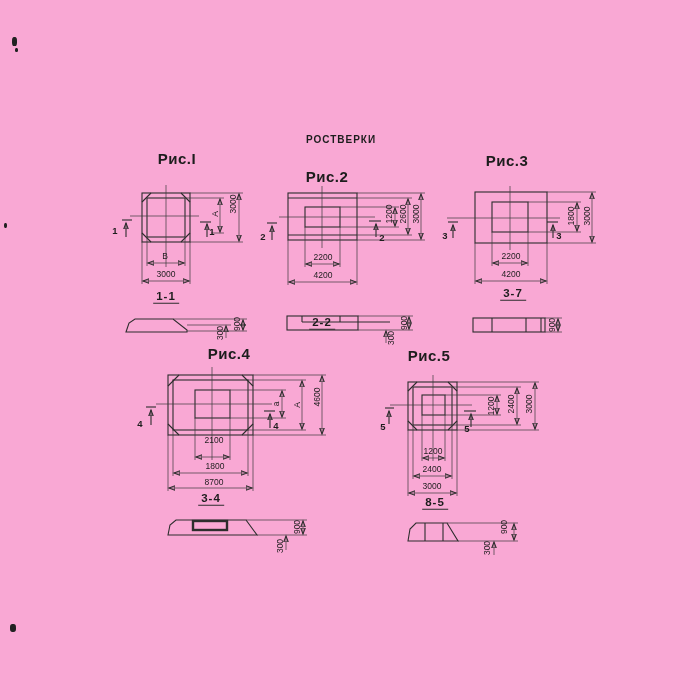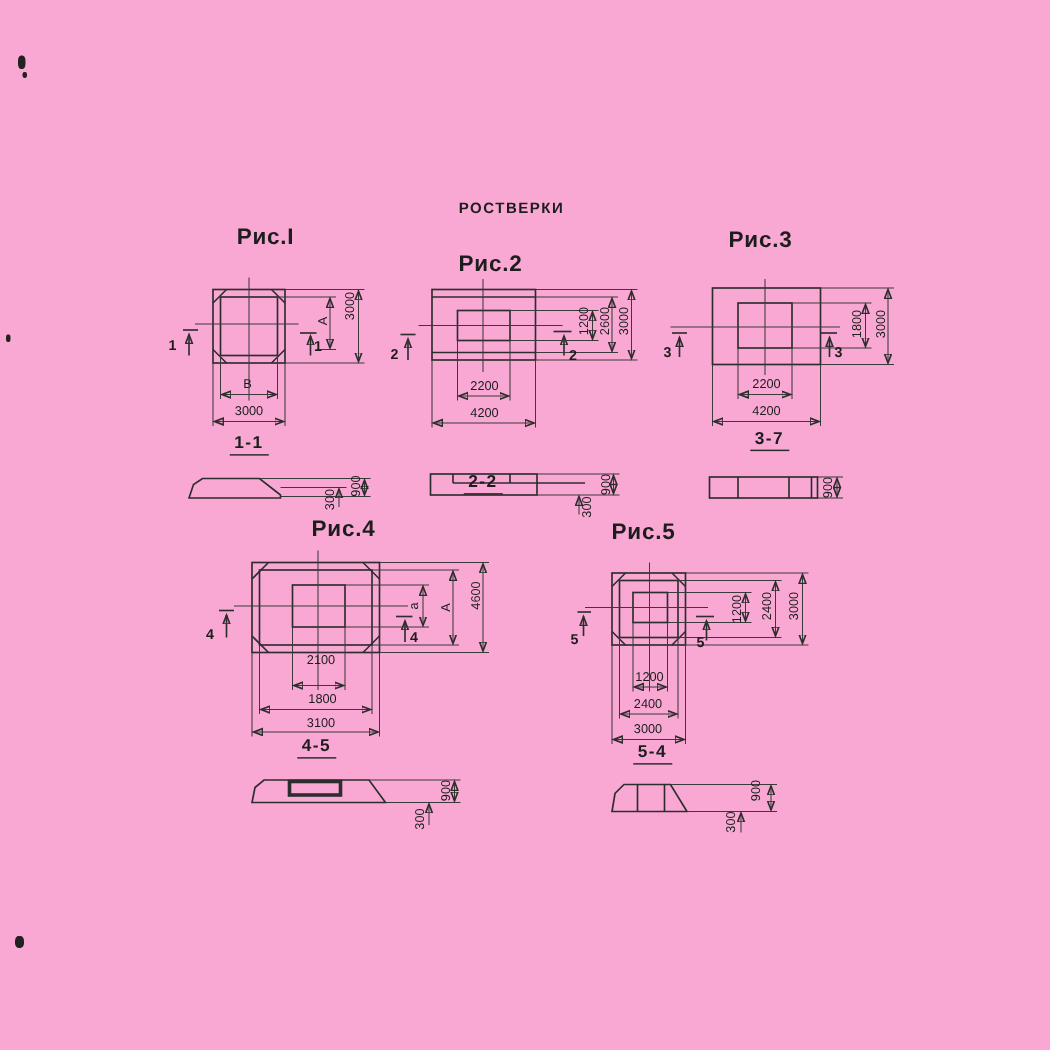--- a/index.html
+++ b/index.html
@@ -303,31 +303,31 @@
   <span class="vlbl" style="left:552px;top:325px;">900</span>
 
   <span class="lbl figlbl" style="left:229px;top:353px;text-align:right;">Рис.4</span>
   <span class="lbl cutnum" style="left:140px;top:424px;">4</span>
   <span class="lbl cutnum" style="left:276px;top:426px;">4</span>
   <span class="vlbl" style="left:276px;top:404px;">a</span>
   <span class="vlbl" style="left:297px;top:405px;">A</span>
   <span class="vlbl" style="left:317px;top:397px;">4600</span>
   <span class="lbl" style="left:214px;top:440px;">2100</span>
   <span class="lbl" style="left:215px;top:466px;">1800</span>
-  <span class="lbl" style="left:214px;top:482px;">3100</span>
-  <span class="lbl seclbl" style="left:211px;top:499px;">4-5</span>
+  <span class="lbl" style="left:214px;top:482px;">8700</span>
+  <span class="lbl seclbl" style="left:211px;top:499px;">3-4</span>
   <span class="vlbl" style="left:280px;top:546px;">300</span>
   <span class="vlbl" style="left:297px;top:527px;">900</span>
 
   <span class="lbl figlbl" style="left:429px;top:355px;">Рис.5</span>
   <span class="lbl cutnum" style="left:383px;top:427px;">5</span>
   <span class="lbl cutnum" style="left:467px;top:429px;">5</span>
   <span class="vlbl" style="left:491px;top:406px;">1200</span>
   <span class="vlbl" style="left:511px;top:404px;">2400</span>
   <span class="vlbl" style="left:529px;top:404px;">3000</span>
   <span class="lbl" style="left:433px;top:451px;">1200</span>
   <span class="lbl" style="left:432px;top:469px;">2400</span>
   <span class="lbl" style="left:432px;top:486px;">3000</span>
-  <span class="lbl seclbl" style="left:435px;top:503px;">5-4</span>
+  <span class="lbl seclbl" style="left:435px;top:503px;">8-5</span>
   <span class="vlbl" style="left:487px;top:548px;">300</span>
   <span class="vlbl" style="left:504px;top:527px;">900</span>
 
 </div>
 
 </body></html>

